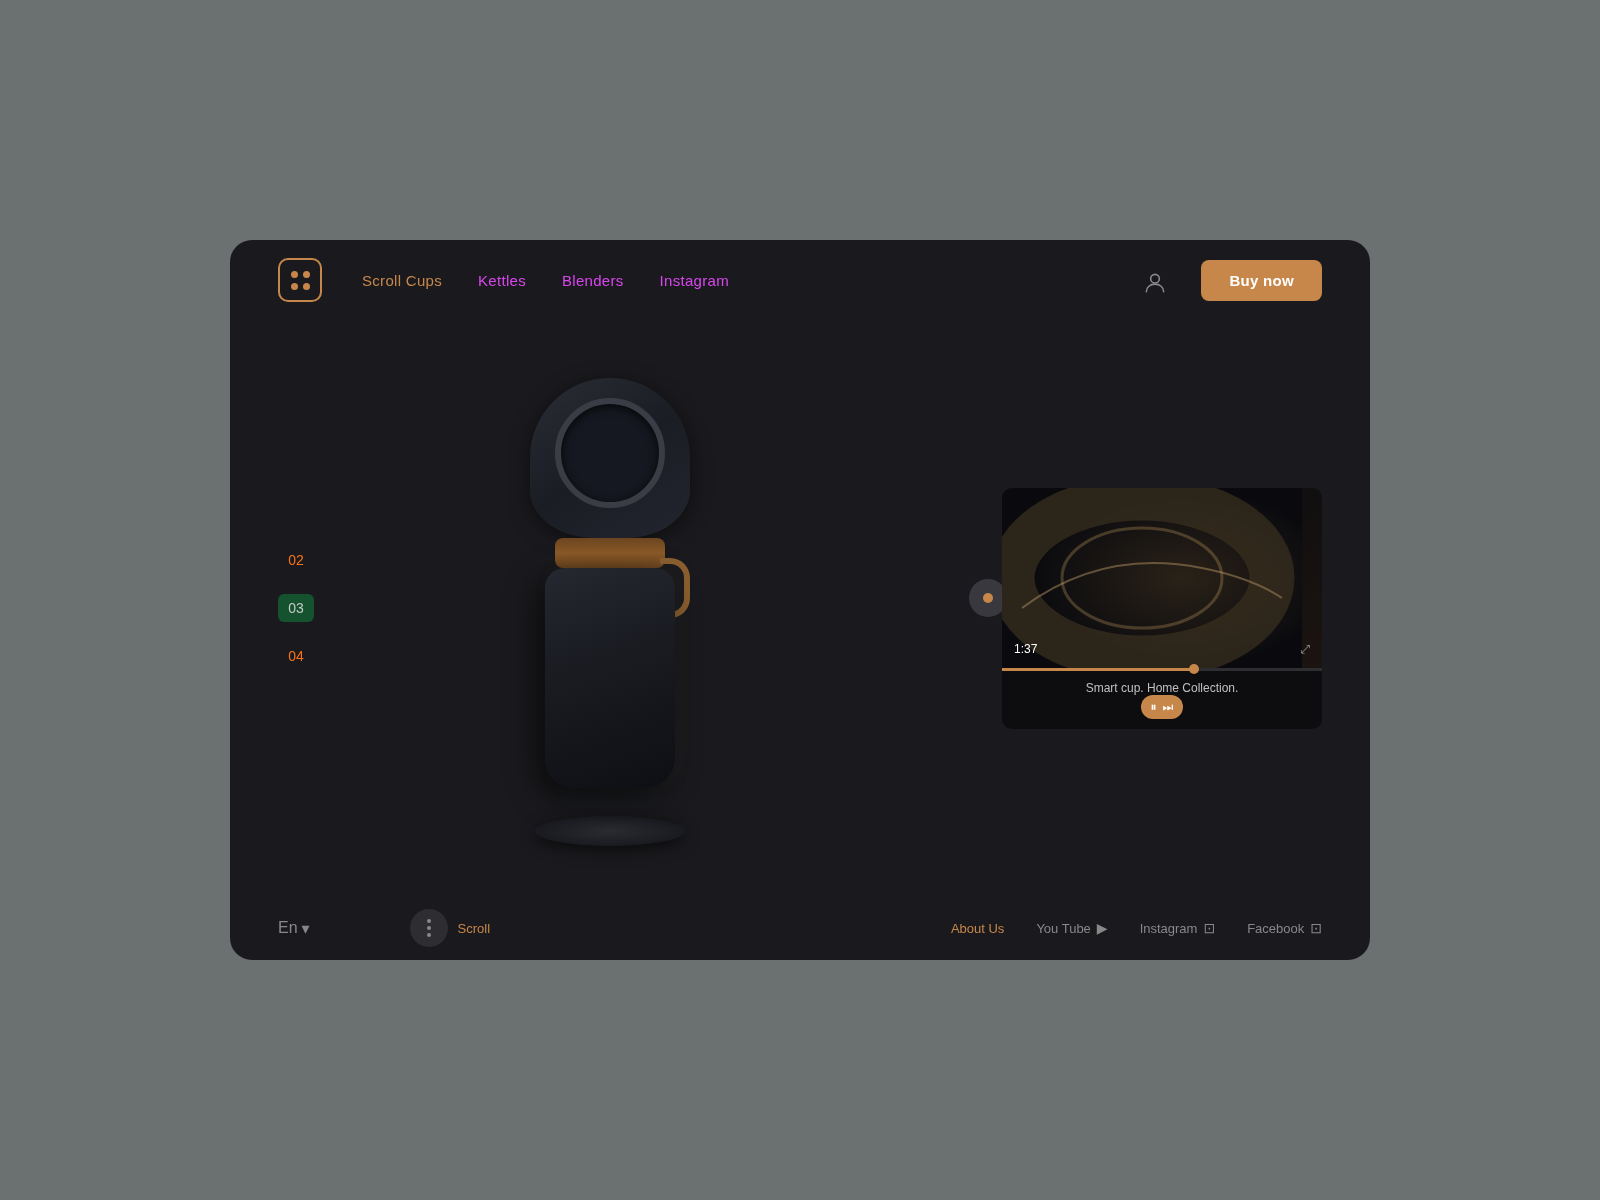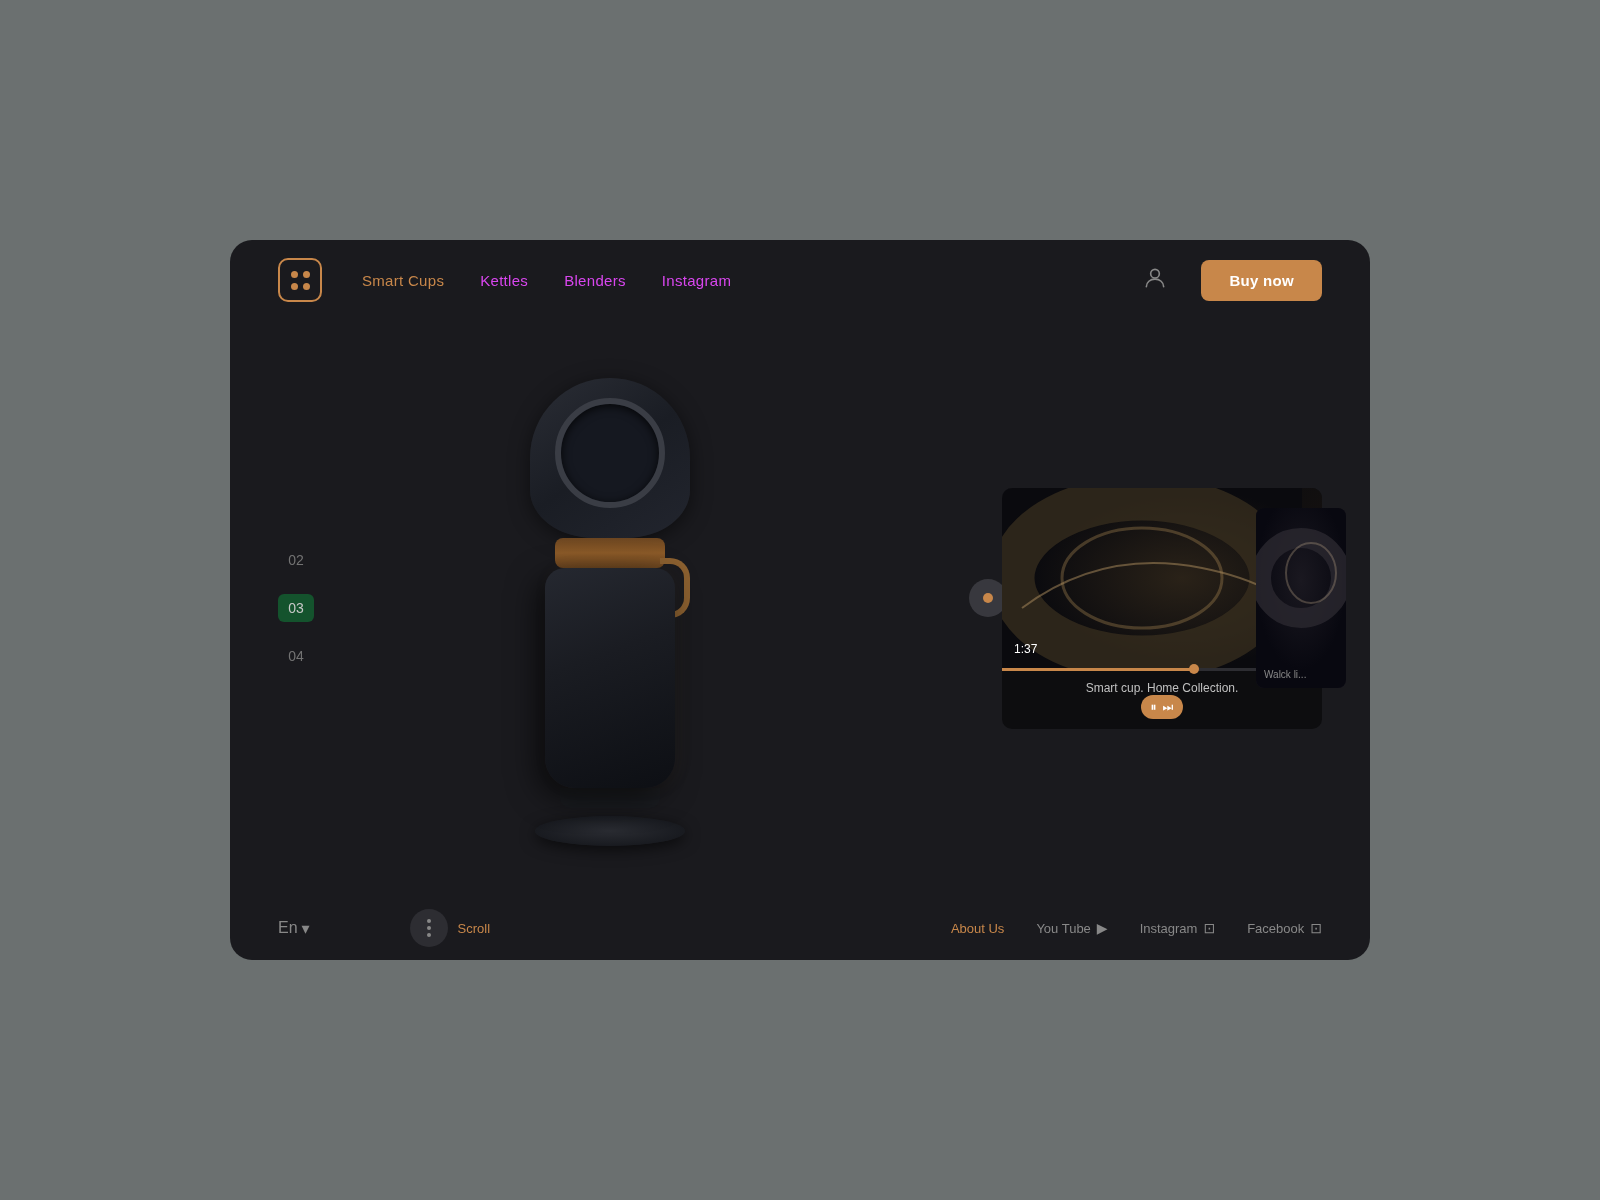--- a/index.html
+++ b/index.html
@@ -72,21 +72,21 @@
       text-decoration: none;
       letter-spacing: 0.3px;
     }
 
     .nav-item.active {
       color: #c8874a;
     }
 
     .header-right {
       display: flex;
-      align-items: flex-start;
+      align-items: flex-end;
       gap: 28px;
     }
 
     .user-icon {
       width: 36px;
       height: 36px;
       display: flex;
       align-items: center;
       justify-content: center;
       cursor: pointer;
@@ -123,21 +123,21 @@
       top: 50%;
       transform: translateY(-50%);
       display: flex;
       flex-direction: column;
       gap: 20px;
       z-index: 10;
     }
 
     .side-num {
       font-size: 14px;
-      color: #737373;
+      color: #f97316;
       cursor: pointer;
       width: 36px;
       height: 28px;
       display: flex;
       align-items: center;
       justify-content: center;
     }
 
     .side-num.active {
       background: #14532d;
@@ -497,21 +497,21 @@
     <div class="logo">
       <div class="logo-dots">
         <div class="logo-dot"></div>
         <div class="logo-dot"></div>
         <div class="logo-dot"></div>
         <div class="logo-dot"></div>
       </div>
     </div>
 
     <nav class="nav">
-      <a class="nav-item active">Smart Cups</a>
+      <a class="nav-item active">Scroll Cups</a>
       <a class="nav-item">Kettles</a>
       <a class="nav-item">Blenders</a>
       <a class="nav-item">Instagram</a>
     </nav>
 
     <div class="header-right">
       <div class="user-icon">
         <svg viewBox="0 0 24 24" fill="none" stroke="#888" stroke-width="1.5" stroke-linecap="round" stroke-linejoin="round">
           <circle cx="12" cy="8" r="4"></circle>
           <path d="M4 20c0-4 3.6-7 8-7s8 3 8 7"></path>
@@ -591,34 +591,20 @@
           </div>
           <div class="video-bottom">
             <span class="video-title">Smart cup. Home Collection.</span>
             <div class="video-controls">
               <span class="video-ctrl-btn">⏸</span>
               <span class="video-ctrl-btn">⏭</span>
             </div>
           </div>
         </div>
 
-        <div class="video-secondary">
-          <svg width="90" height="180" viewBox="0 0 90 180" style="position:absolute;inset:0;">
-            <defs>
-              <radialGradient id="vg2" cx="50%" cy="40%">
-                <stop offset="0%" stop-color="#1a1820"></stop>
-                <stop offset="100%" stop-color="#080810"></stop>
-              </radialGradient>
-            </defs>
-            <rect width="90" height="180" fill="url(#vg2)"></rect>
-            <circle cx="45" cy="70" r="40" fill="none" stroke="#2a2830" stroke-width="20" opacity="0.8"></circle>
-            <ellipse cx="55" cy="65" rx="25" ry="30" fill="none" stroke="#c8b090" stroke-width="2" opacity="0.3"></ellipse>
-          </svg>
-          <span class="video-secondary-title">Walck li...</span>
-        </div>
       </div>
     </div>
 
   </div>
 
   <footer class="footer">
     <div class="lang-selector">
       <span>En</span>
       <span>▾</span>
     </div>

